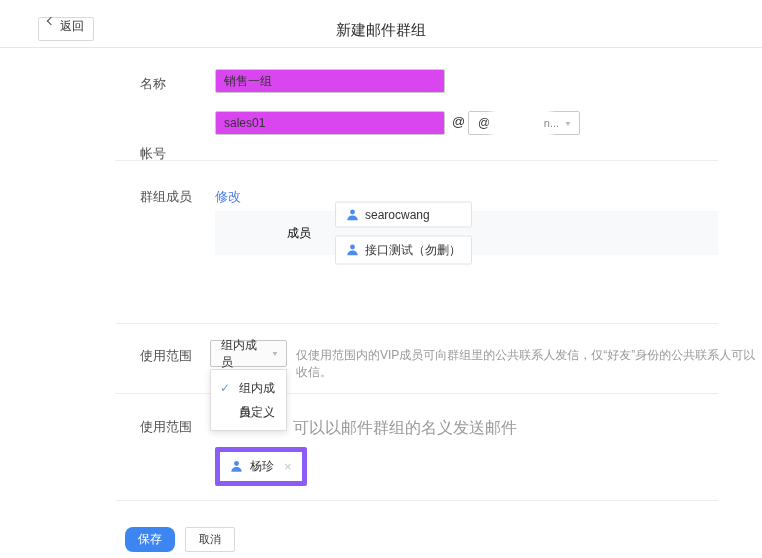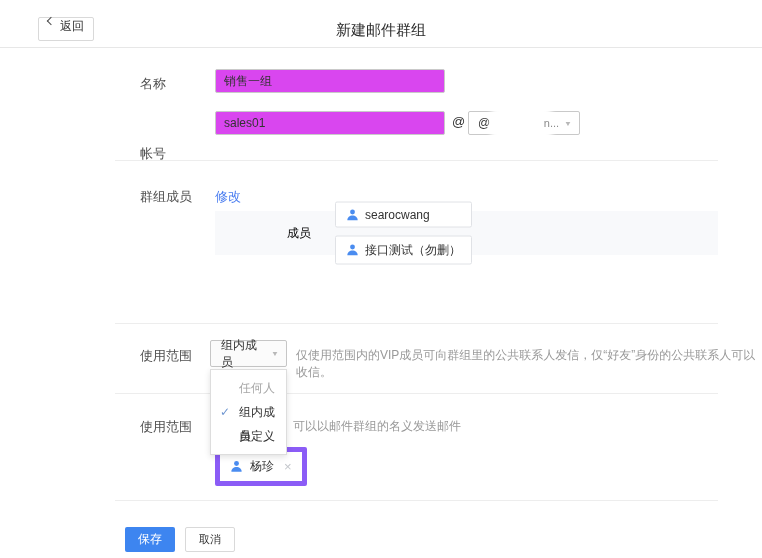--- a/index.html
+++ b/index.html
@@ -78,32 +78,32 @@
 
   .dropdown {
     position:absolute; left:210px; top:369px; width:77px; background:#fff;
     border:1px solid #ddd; box-shadow:0 2px 6px rgba(0,0,0,0.12);
     z-index:10; padding:6px 0;
   }
   .dd-option { position:relative; height:24px; line-height:24px; padding-left:28px; font-size:12px; color:#333; cursor:pointer; }
   .dd-option.dim { color:#a6a6a6; }
   .dd-check { position:absolute; left:9px; top:0; color:#6f96d1; font-size:12px; }
 
-  .rep-hint { position:absolute; left:293px; top:418px; color:#999; font-size:12px; }
+  .rep-hint { position:absolute; left:293px; top:418px; color:#999; font-size:16px; }
 
   .rep-chip {
     position:absolute; left:215px; top:447px;
     display:flex; align-items:center; gap:7px; background:#fff;
     border:5px solid #8b5cf6; border-radius:2px; padding:6px 10px; font-size:12px; color:#333;
   }
   .chip-close { color:#c3c6cb; font-size:13px; cursor:pointer; margin-left:3px; line-height:1; }
 
   .btn-save {
     position:absolute; left:125px; top:527px; width:50px; height:25px;
-    background:#3d85f0; color:#fff; border:none; border-radius:2px;
+    background:#3d85f0; color:#fff; border:none; border-radius:8px;
     font-size:12px; cursor:pointer; font-family:inherit;
   }
   .btn-cancel {
     position:absolute; left:185px; top:527px; width:50px; height:25px;
     background:#fff; color:#333; border:1px solid #d9d9d9; border-radius:2px;
     font-size:11px; cursor:pointer; font-family:inherit;
   }
 </style>
 </head>
 <body>
@@ -165,21 +165,20 @@
   <div class="field-label lbl-scope">使用范围</div>
   <div class="scope-select">
     <span class="sel-text">组内成员</span>
     <span class="caret">▼</span>
   </div>
   <div class="scope-hint">仅使用范围内的VIP成员可向群组里的公共联系人发信，仅“好友”身份的公共联系人可以收信。</div>
 
   <div class="hr hr3"></div>
 
   <div class="dropdown">
-    <div class="dd-option dim">任何人</div>
     <div class="dd-option">
       <span class="dd-check">✓</span>
       <span>组内成员</span>
     </div>
     <div class="dd-option">自定义</div>
   </div>
 
   <div class="field-label lbl-rep">使用范围</div>
   <div class="rep-hint">可以以邮件群组的名义发送邮件</div>
   <div class="rep-chip">

